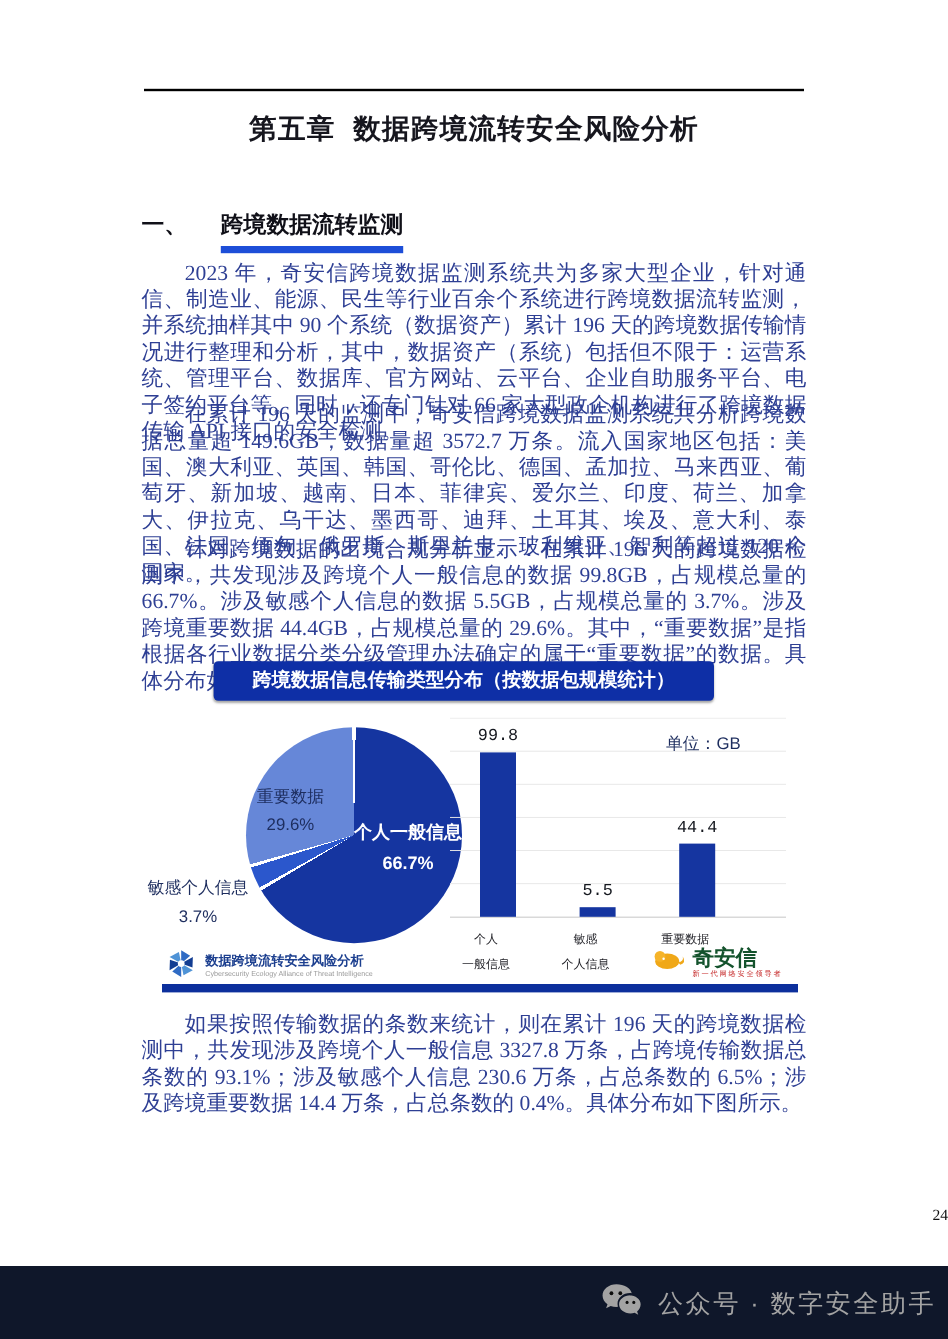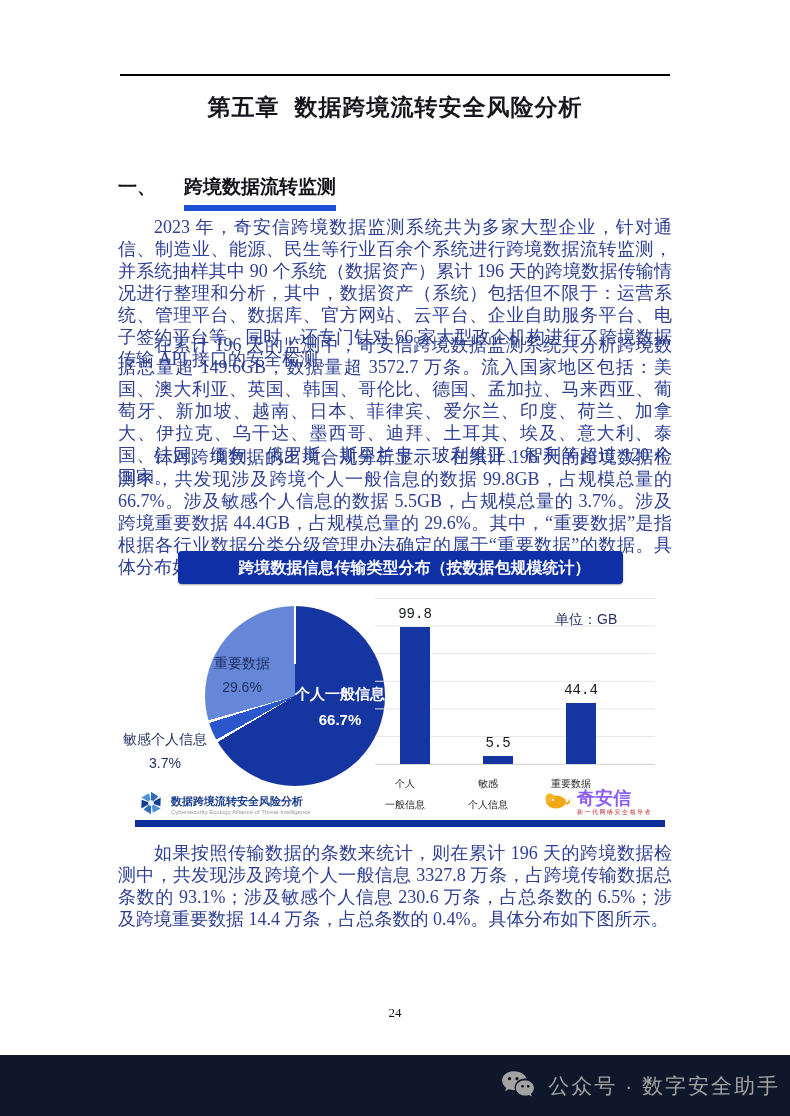--- a/index.html
+++ b/index.html
@@ -20,21 +20,21 @@
 
   .para{position:absolute;left:118px;width:554px;margin:0;font-size:18px;line-height:22px;
         color:#2e3f94;text-align:justify;text-indent:2em;}
   .p1{top:216px;} .p2{top:334px;} .p3{top:446px;} .p4{top:842px;}
 
   
   .figure{position:absolute;left:135px;top:551px;width:530px;height:280px;
           font-family:"Liberation Sans","DejaVu Sans",sans-serif;}
   .banner{position:absolute;left:43px;top:0;width:417px;height:33px;background:#0e2fa6;
           border-radius:4px;color:#ffffff;font-size:16px;font-weight:bold;
-          text-align:center;line-height:33px;box-shadow:0 1px 2px rgba(0,0,0,.35);padding-left:28px;}
+          text-align:center;line-height:33px;box-shadow:0 1px 2px rgba(0,0,0,.35);}
 
   .pie{position:absolute;left:70px;top:55px;width:180px;height:180px;border-radius:50%;}
   .pie-label{position:absolute;text-align:center;line-height:24px;font-size:14px;color:#1d2d5e;}
   .pie-label-main{left:125px;top:130px;width:160px;color:#ffffff;font-size:15px;
                   font-weight:bold;line-height:26px;}
   .pie-label-important{left:52px;top:100px;width:110px;}
   .pie-label-sensitive{left:-25px;top:176px;width:110px;}
 
   .plot{position:absolute;left:240px;top:47px;width:280px;height:166px;
         background-image:linear-gradient(to bottom,#e7e7e7 1px,transparent 1px);
@@ -51,24 +51,24 @@
 
   .figure-rule{position:absolute;left:0;top:269px;width:530px;height:7px;background:#0c2f9c;}
 
   .logo{position:absolute;top:238px;display:flex;align-items:center;}
   .logo-alliance{left:2px;}
   .logo-alliance .logo-text{margin-left:6px;}
   .alliance-name{font-size:11px;font-weight:bold;color:#1c3f8f;line-height:13px;}
   .alliance-sub{font-size:6px;color:#9a9a9a;line-height:8px;}
   .logo-qax{left:408px;}
   .qax-text{margin-left:4px;}
-  .qax-name{font-size:18px;font-weight:bold;color:#8b5cf6;line-height:19px;}
+  .qax-name{font-size:18px;font-weight:bold;color:#14532d;line-height:19px;}
   .qax-tagline{font-size:6px;color:#c42424;letter-spacing:1.5px;line-height:8px;}
 
-  .page-number{position:absolute;left:0;top:1005px;width:790px;text-align:center;
+  .page-number{position:absolute;left:0;top:1005px;width:790px;text-align:right;
        font-size:13px;color:#111111;}
 
   .footer{position:absolute;left:0;top:1055px;width:790px;height:61px;background:#0f172a;
        display:flex;align-items:center;justify-content:flex-end;padding-right:10px;
        box-sizing:border-box;}
   .footer-label{font-family:"Liberation Sans","DejaVu Sans",sans-serif;font-size:21px;
        color:#a3a3a3;letter-spacing:2px;margin-left:12px;}
 </style>
 </head>
 <body>

